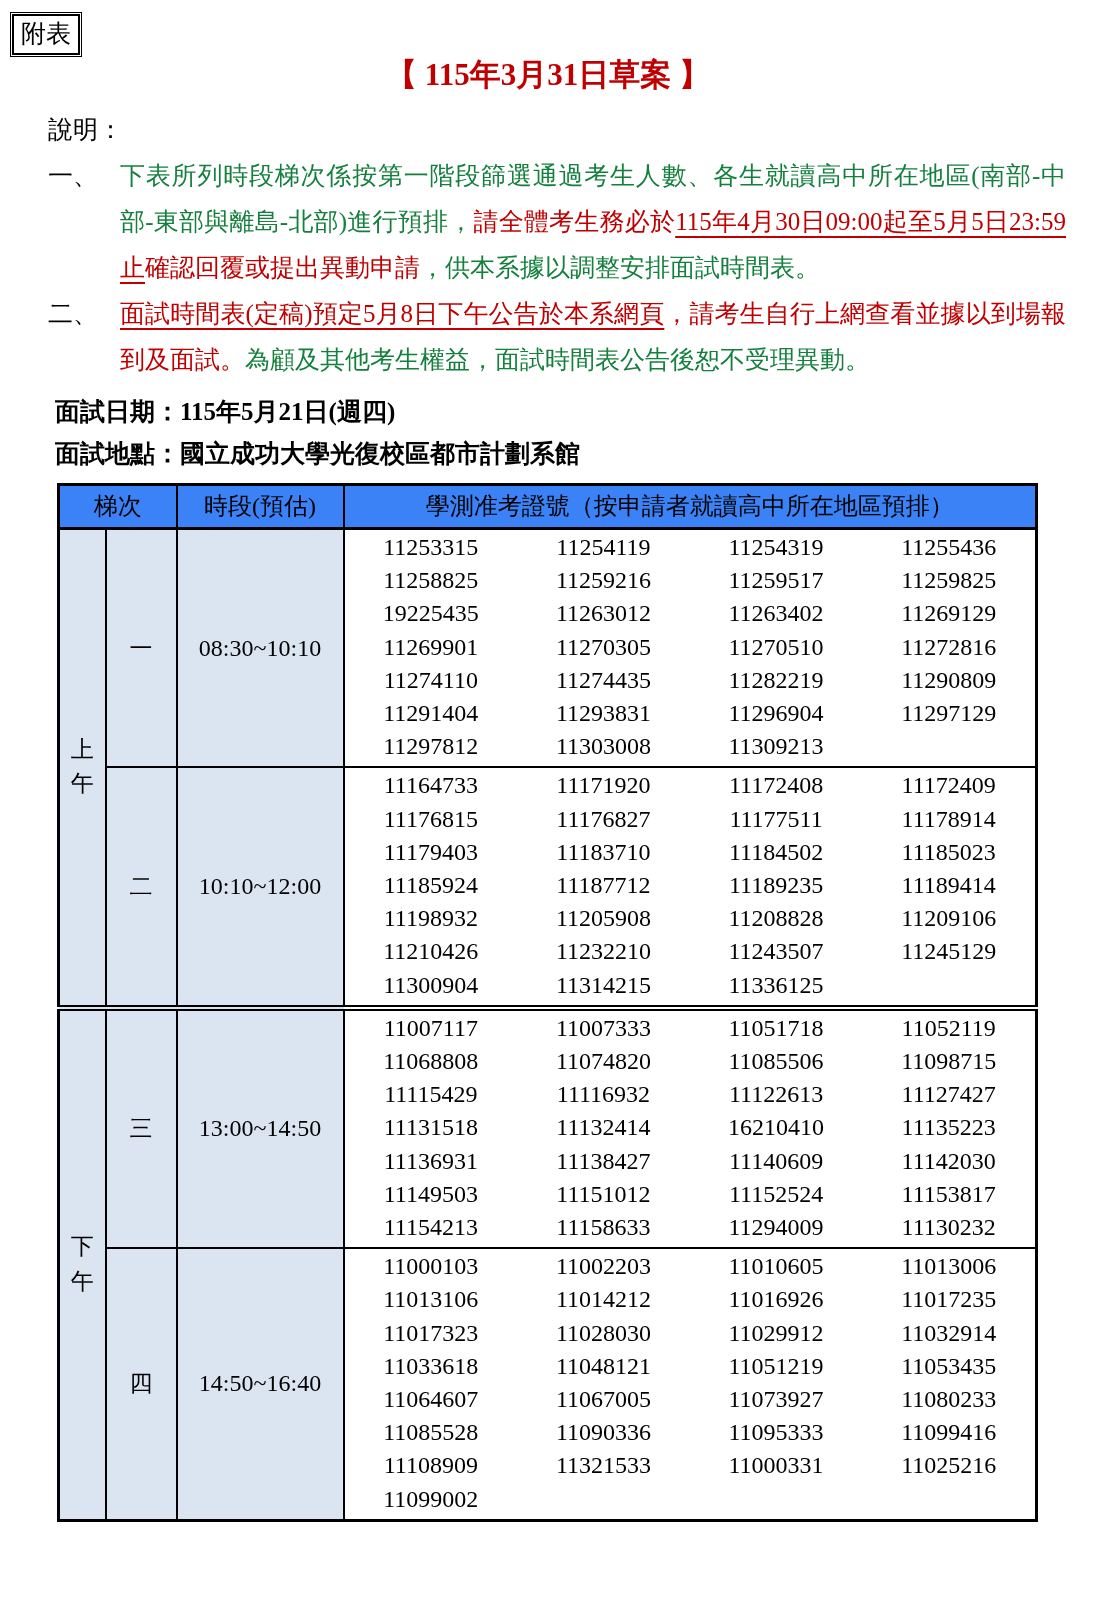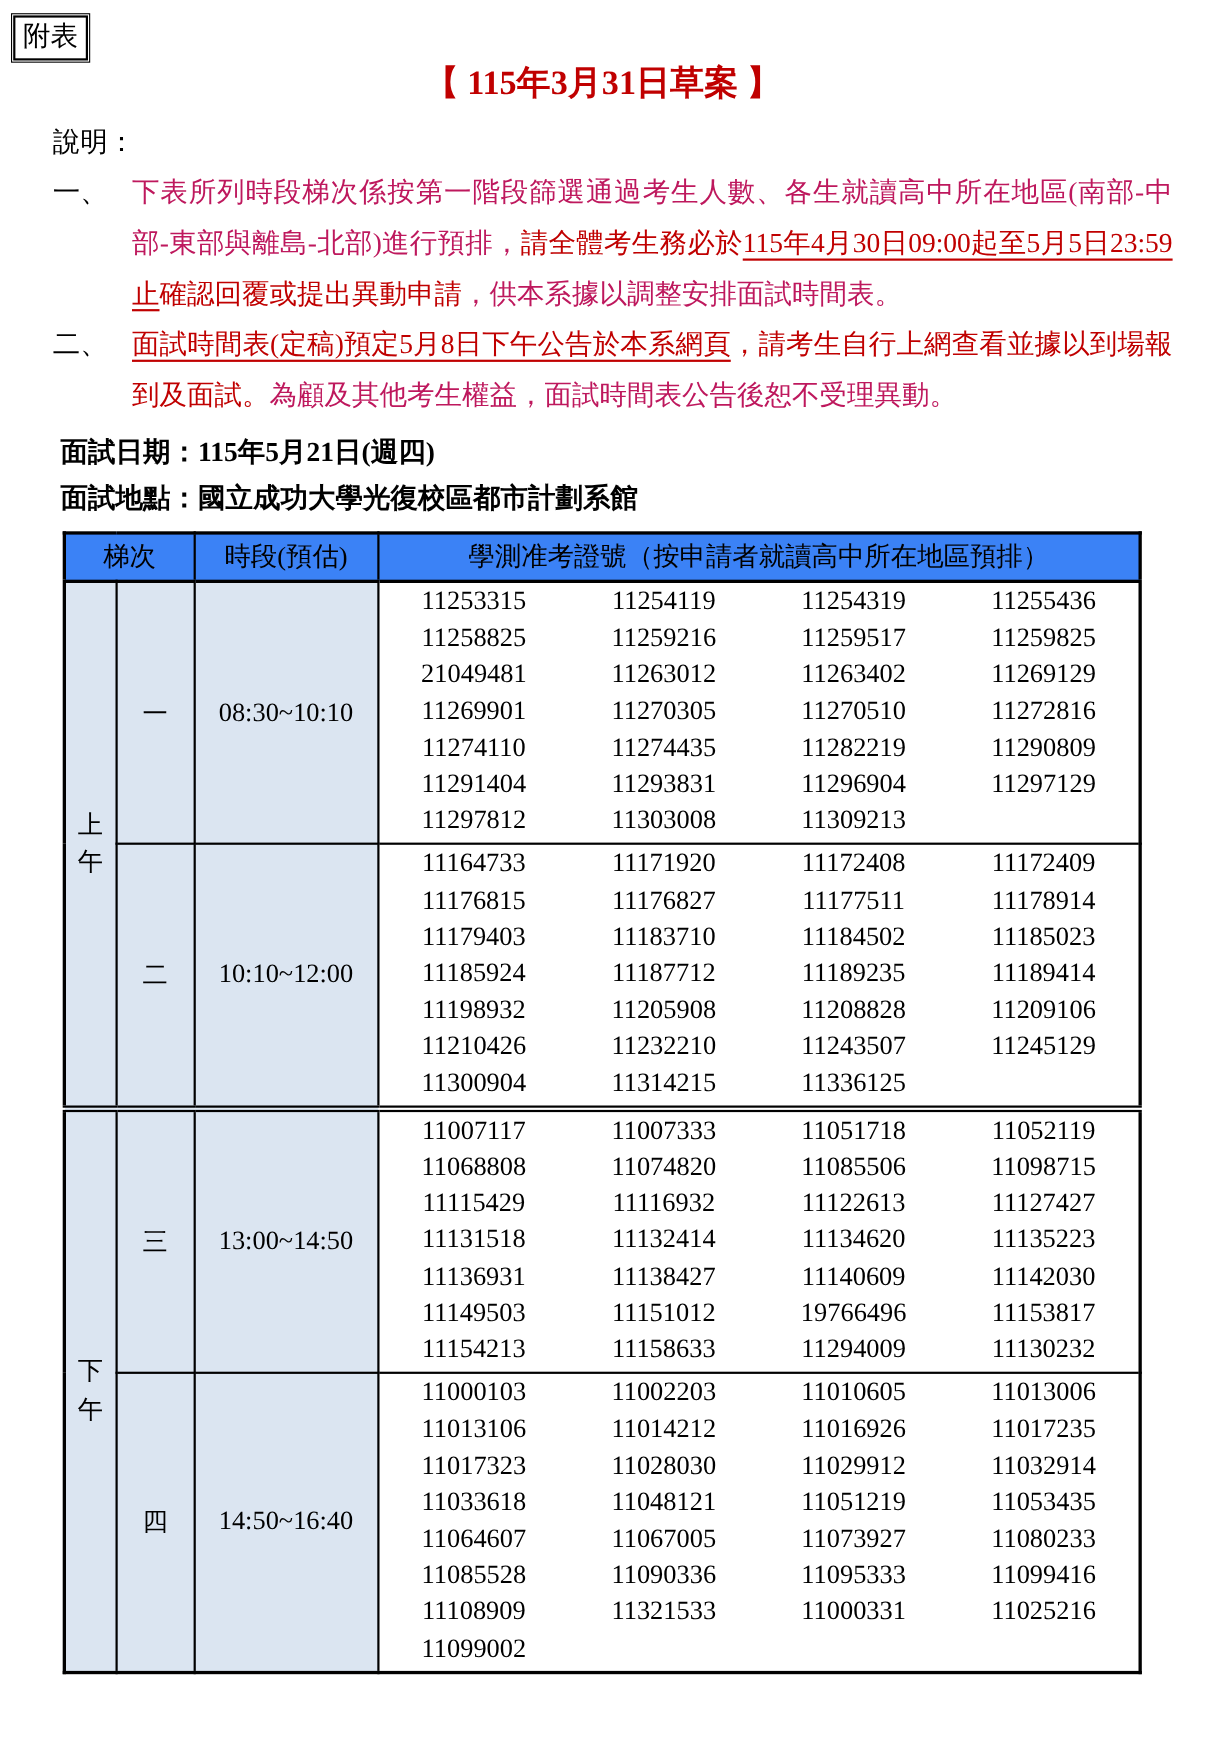--- a/index.html
+++ b/index.html
@@ -42,21 +42,21 @@
 
   .notes {
     margin: 14px 30px 0 48px;
     font-size: 25px;
   }
   .notes-heading { line-height: 46px; }
   .note-item { display: flex; }
   .note-number { width: 72px; flex-shrink: 0; line-height: 46px; }
   .note-text { flex: 1; text-align: justify; line-height: 46px; }
 
-  .seg-black { color: #be185d; }
+  .seg-black { color: #15803d; }
   .seg-red { color: #c00000; }
   .seg-red-underline {
     color: #c00000;
     text-decoration: underline;
     text-decoration-thickness: 2px;
     text-underline-offset: 6px;
   }
 
   .info-lines { margin: 8px 0 0 55px; font-weight: bold; font-size: 25px; }
   .info-line { line-height: 42px; }
@@ -145,21 +145,21 @@
           <td class="ids-cell">
             <div class="num-grid">
               <div class="num">11253315</div>
               <div class="num">11254119</div>
               <div class="num">11254319</div>
               <div class="num">11255436</div>
               <div class="num">11258825</div>
               <div class="num">11259216</div>
               <div class="num">11259517</div>
               <div class="num">11259825</div>
-              <div class="num">21049481</div>
+              <div class="num">19225435</div>
               <div class="num">11263012</div>
               <div class="num">11263402</div>
               <div class="num">11269129</div>
               <div class="num">11269901</div>
               <div class="num">11270305</div>
               <div class="num">11270510</div>
               <div class="num">11272816</div>
               <div class="num">11274110</div>
               <div class="num">11274435</div>
               <div class="num">11282219</div>
@@ -225,29 +225,29 @@
               <div class="num">11068808</div>
               <div class="num">11074820</div>
               <div class="num">11085506</div>
               <div class="num">11098715</div>
               <div class="num">11115429</div>
               <div class="num">11116932</div>
               <div class="num">11122613</div>
               <div class="num">11127427</div>
               <div class="num">11131518</div>
               <div class="num">11132414</div>
-              <div class="num">11134620</div>
+              <div class="num">16210410</div>
               <div class="num">11135223</div>
               <div class="num">11136931</div>
               <div class="num">11138427</div>
               <div class="num">11140609</div>
               <div class="num">11142030</div>
               <div class="num">11149503</div>
               <div class="num">11151012</div>
-              <div class="num">19766496</div>
+              <div class="num">11152524</div>
               <div class="num">11153817</div>
               <div class="num">11154213</div>
               <div class="num">11158633</div>
               <div class="num">11294009</div>
               <div class="num">11130232</div>
             </div>
           </td>
         </tr>
         <tr>
           <td class="session-cell">四</td>

